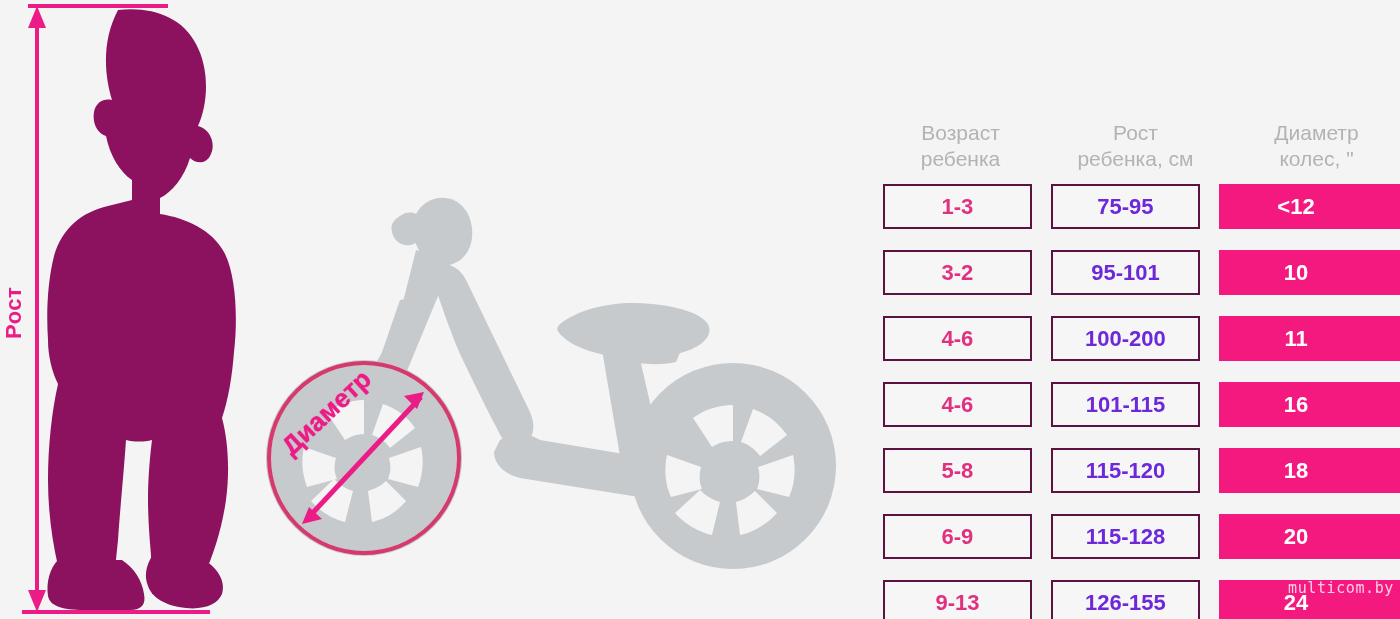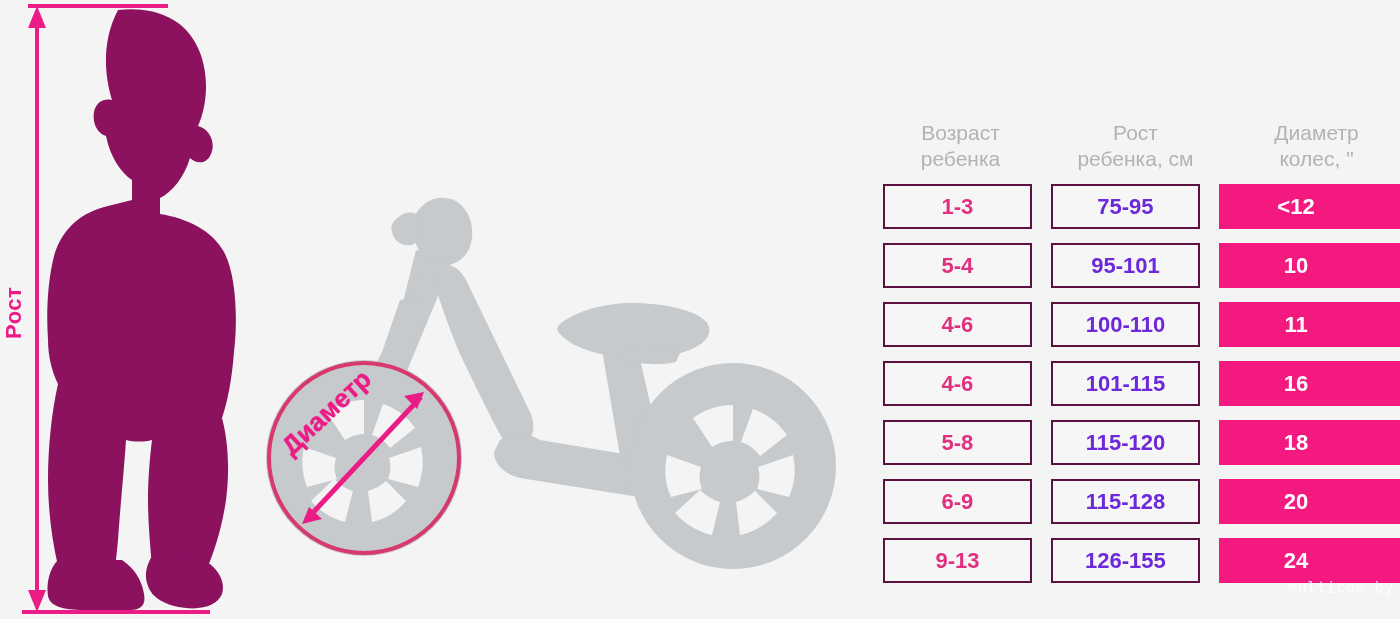--- a/index.html
+++ b/index.html
@@ -55,21 +55,21 @@
     padding-top:8px;
     box-sizing:border-box;
   }
   .th.c1{width:155px;}
   .th.c2{width:20px;}
   .th.c3{width:155px;}
   .th.c4{width:20px;}
   .th.c5{width:167px;}
 
   .rows{}
-  .row{display:flex;height:59px;align-items:flex-start;}
+  .row{display:flex;height:66px;align-items:flex-start;}
   .cell{
     box-sizing:border-box;
     height:45px;
     display:flex;align-items:center;justify-content:center;
     font-size:22px;font-weight:bold;
   }
   .cell.age{
     width:155px;
     border:2.5px solid #5c1240;
     background:#f6f6f6;
@@ -308,30 +308,30 @@
 
     <div class="rows" id="rows-container">
         <div class="row">
           <div class="cell age">1-3</div>
           <div class="gap"></div>
           <div class="cell height">75-95</div>
           <div class="gap"></div>
           <div class="cell wheel">&lt;12</div>
         </div>
         <div class="row">
-          <div class="cell age">5-4</div>
+          <div class="cell age">3-2</div>
           <div class="gap"></div>
           <div class="cell height">95-101</div>
           <div class="gap"></div>
           <div class="cell wheel">10</div>
         </div>
         <div class="row">
           <div class="cell age">4-6</div>
           <div class="gap"></div>
-          <div class="cell height">100-110</div>
+          <div class="cell height">100-200</div>
           <div class="gap"></div>
           <div class="cell wheel">11</div>
         </div>
         <div class="row">
           <div class="cell age">4-6</div>
           <div class="gap"></div>
           <div class="cell height">101-115</div>
           <div class="gap"></div>
           <div class="cell wheel">16</div>
         </div>

